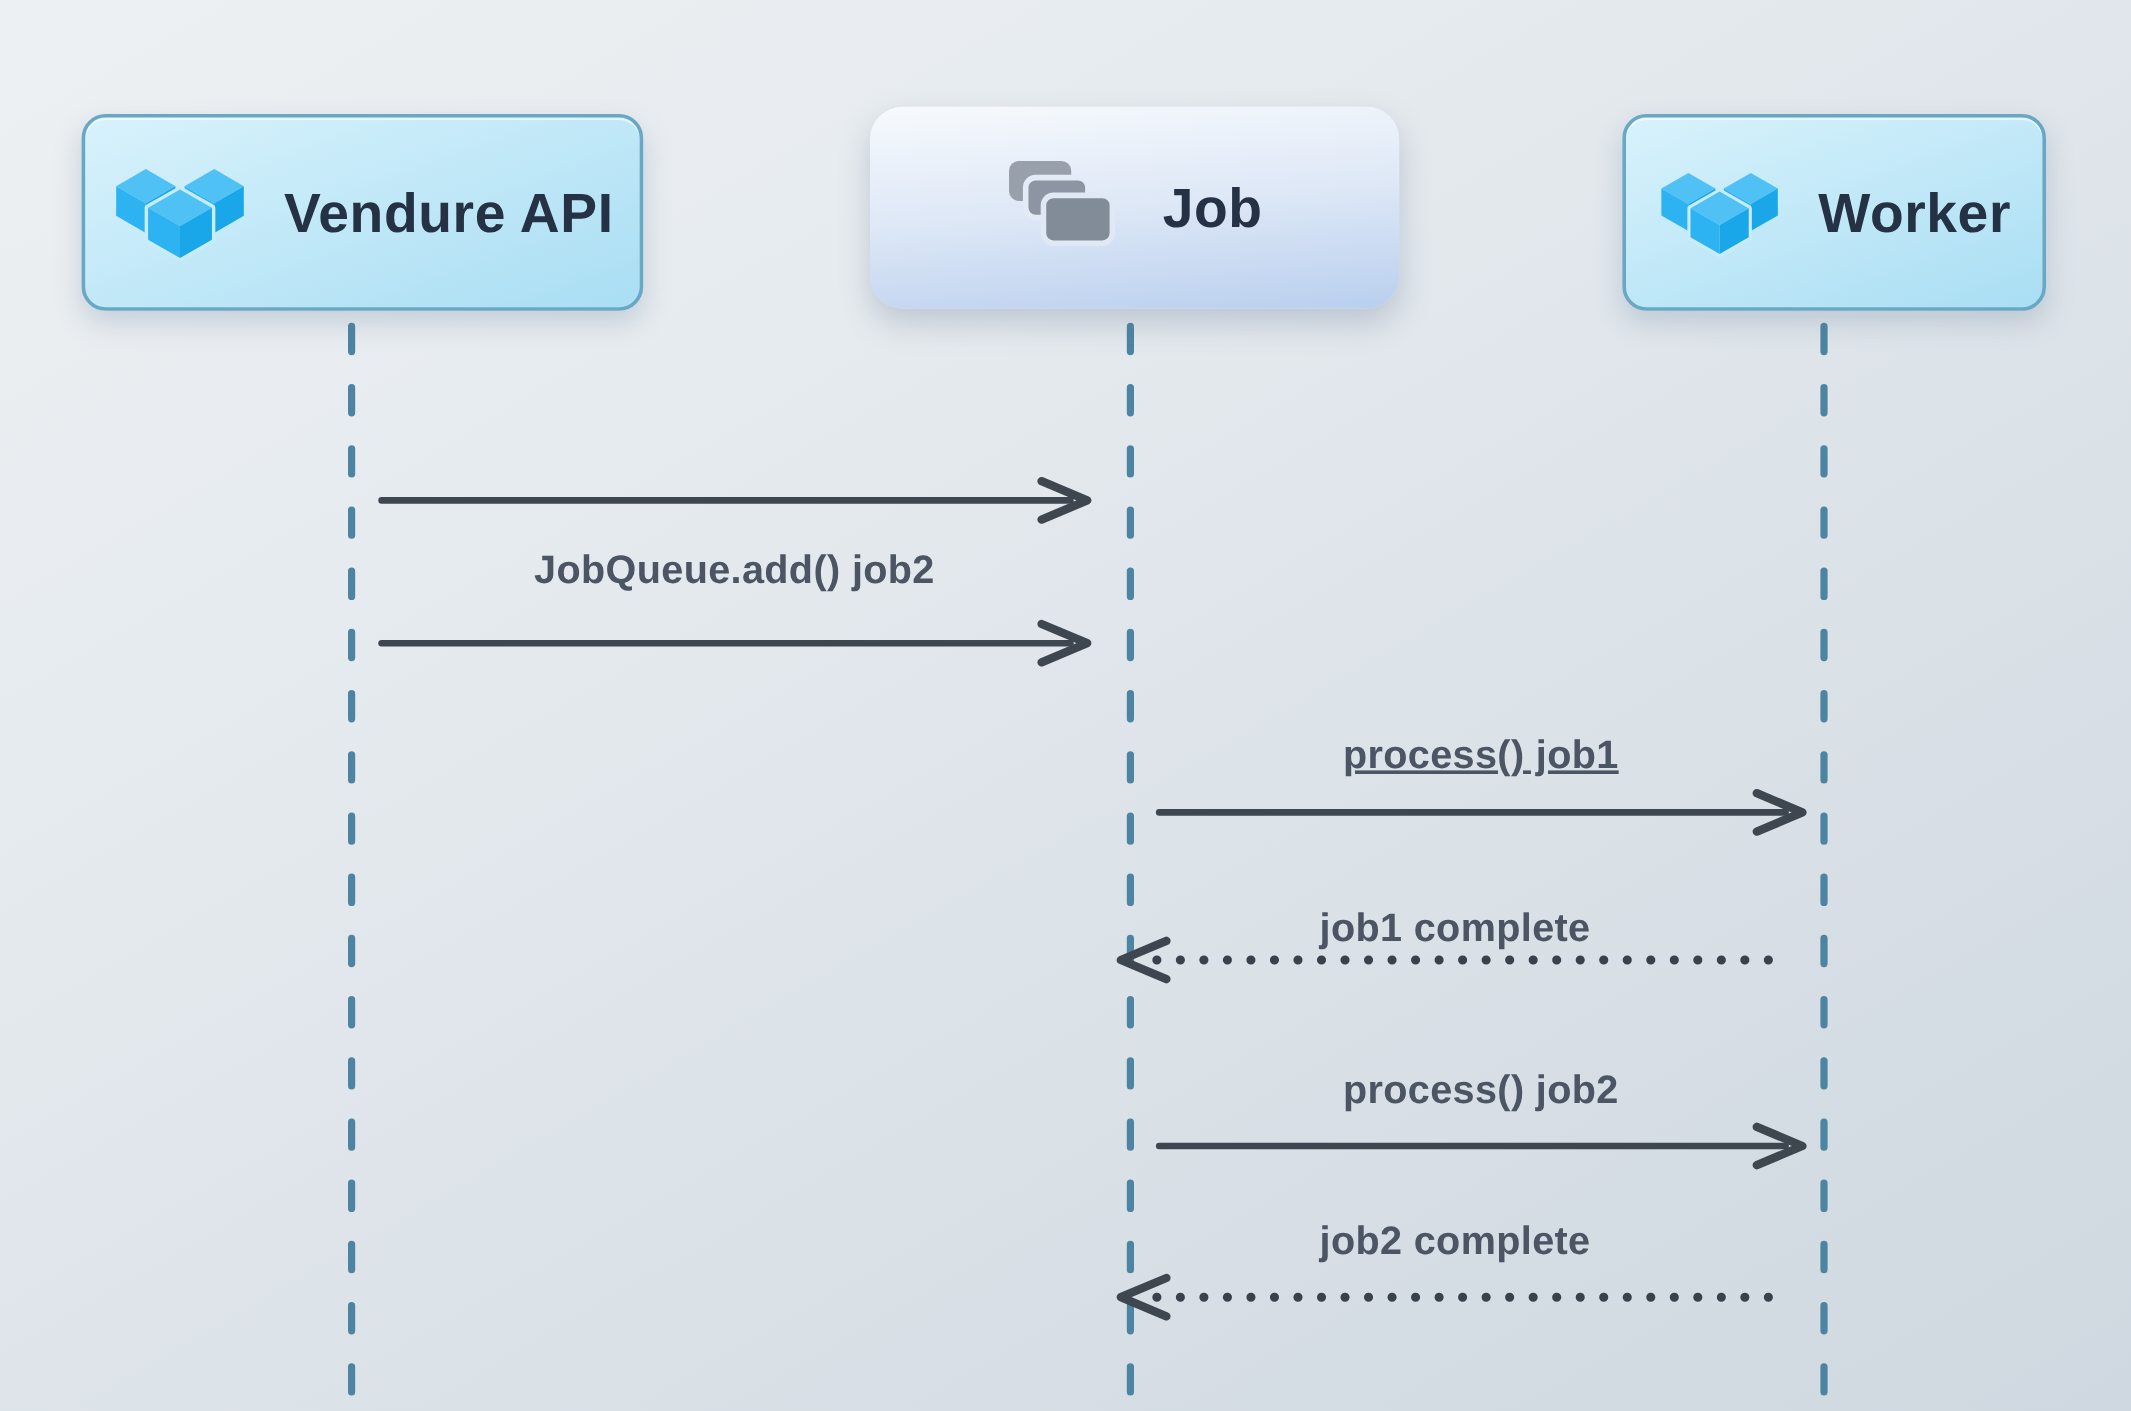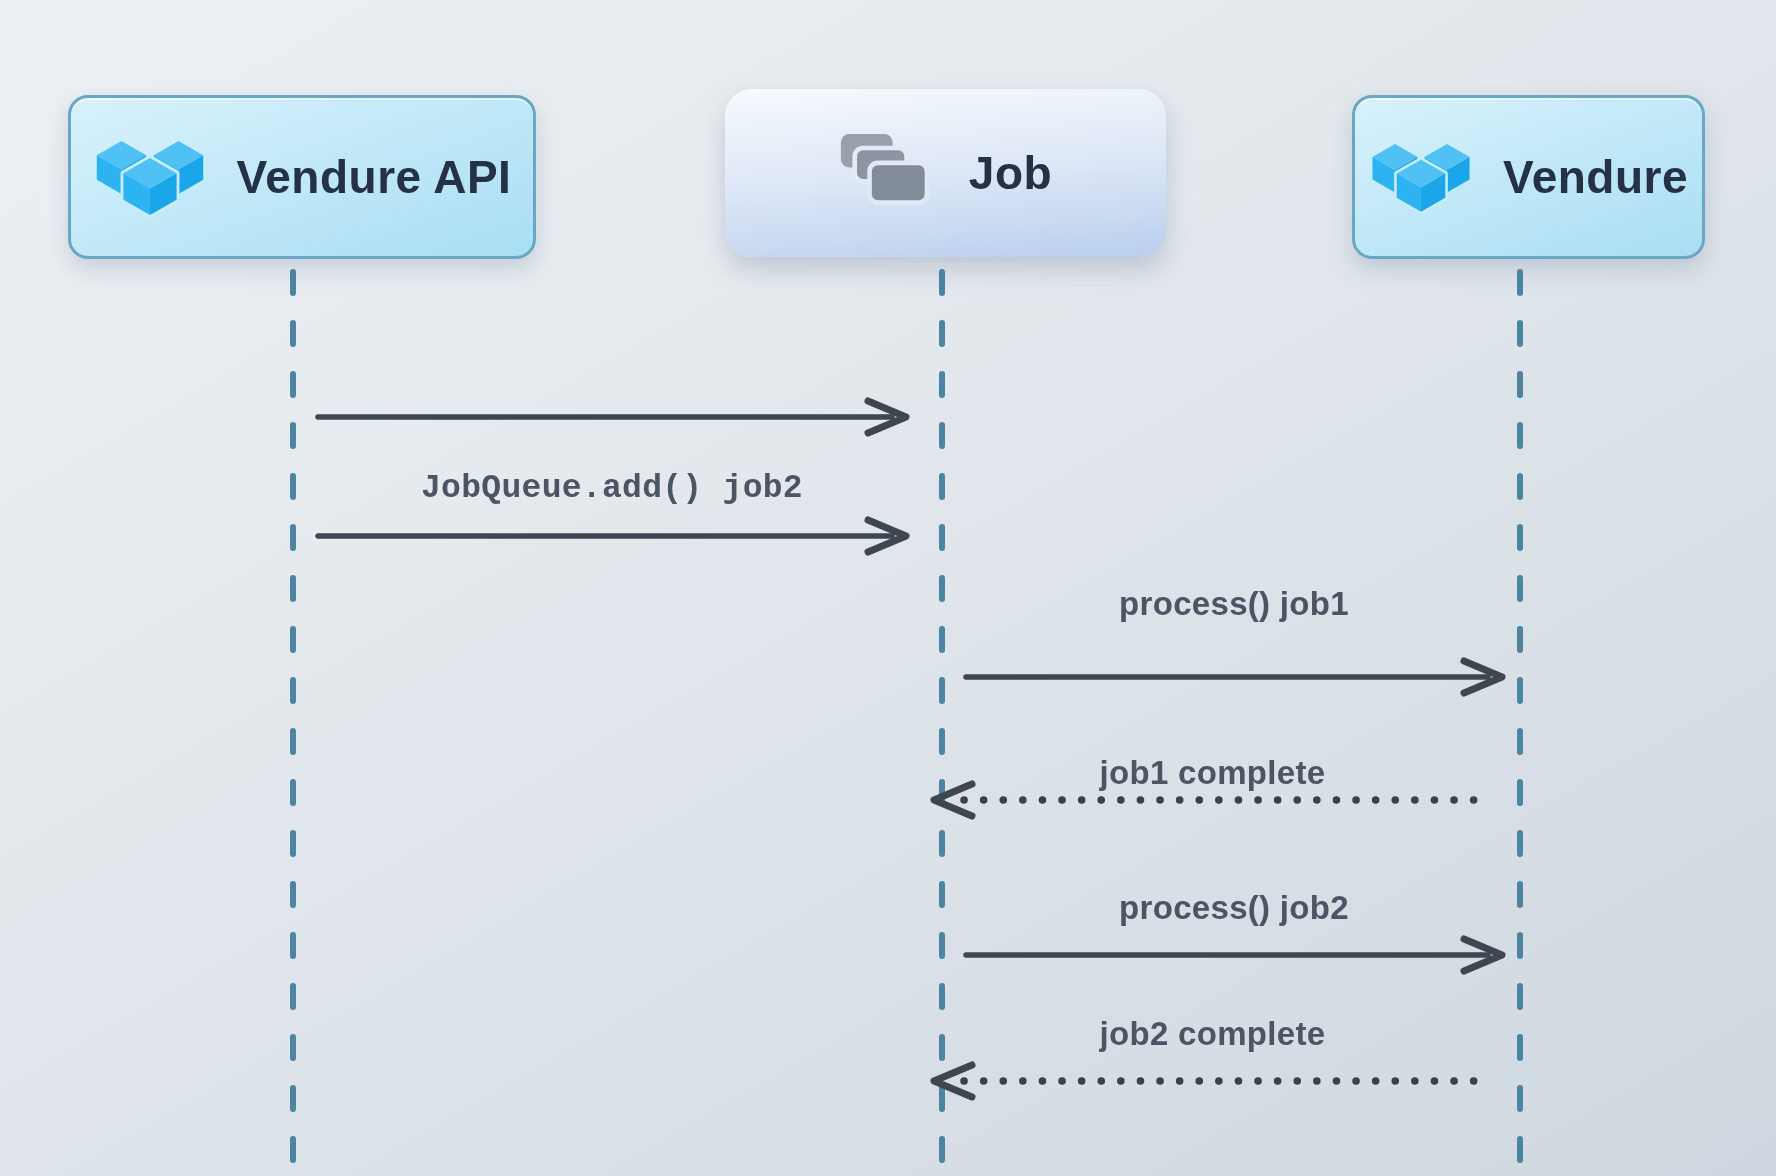--- a/index.html
+++ b/index.html
@@ -106,21 +106,21 @@
         <polygon points="56,23 30,38 30,64 56,49" fill="#1aa7ea"></polygon>
         <polygon points="90,8 116,23 90,38 64,23" fill="#4fc1f5"></polygon>
         <polygon points="64,23 90,38 90,64 64,49" fill="#2eb3f2"></polygon>
         <polygon points="116,23 90,38 90,64 116,49" fill="#1aa7ea"></polygon>
         <polygon points="60,26 88,42 88,70 60,86 32,70 32,42" fill="#c9ecf9" stroke="#c9ecf9" stroke-width="6" stroke-linejoin="round"></polygon>
         <polygon points="60,26 88,42 60,58 32,42" fill="#4fc1f5"></polygon>
         <polygon points="32,42 60,58 60,86 32,70" fill="#2eb3f2"></polygon>
         <polygon points="88,42 60,58 60,86 88,70" fill="#1aa7ea"></polygon>
       </svg>
     </span>
-    <span class="actor-label">Vendure</span>
+    <span class="actor-label">Worker</span>
   </div>
 
-    <div class="msg-label" style="left: 612px; top: 488px; font-family: Liberation Mono, monospace;">JobQueue.add() job2</div>
-    <div class="msg-label" style="left: 1234px; top: 604px;">process() job1</div>
+    <div class="msg-label" style="left: 612px; top: 475px;">JobQueue.add() job2</div>
+    <div class="msg-label" style="left: 1234px; top: 629px; text-decoration: underline;">process() job1</div>
     <div class="msg-label" style="left: 1212.5px; top: 753px; margin-top: 20px;">job1 complete</div>
     <div class="msg-label" style="left: 1234px; top: 908px;">process() job2</div>
     <div class="msg-label" style="left: 1212.5px; top: 1034px;">job2 complete</div>
   </div>
 
 </body></html>

